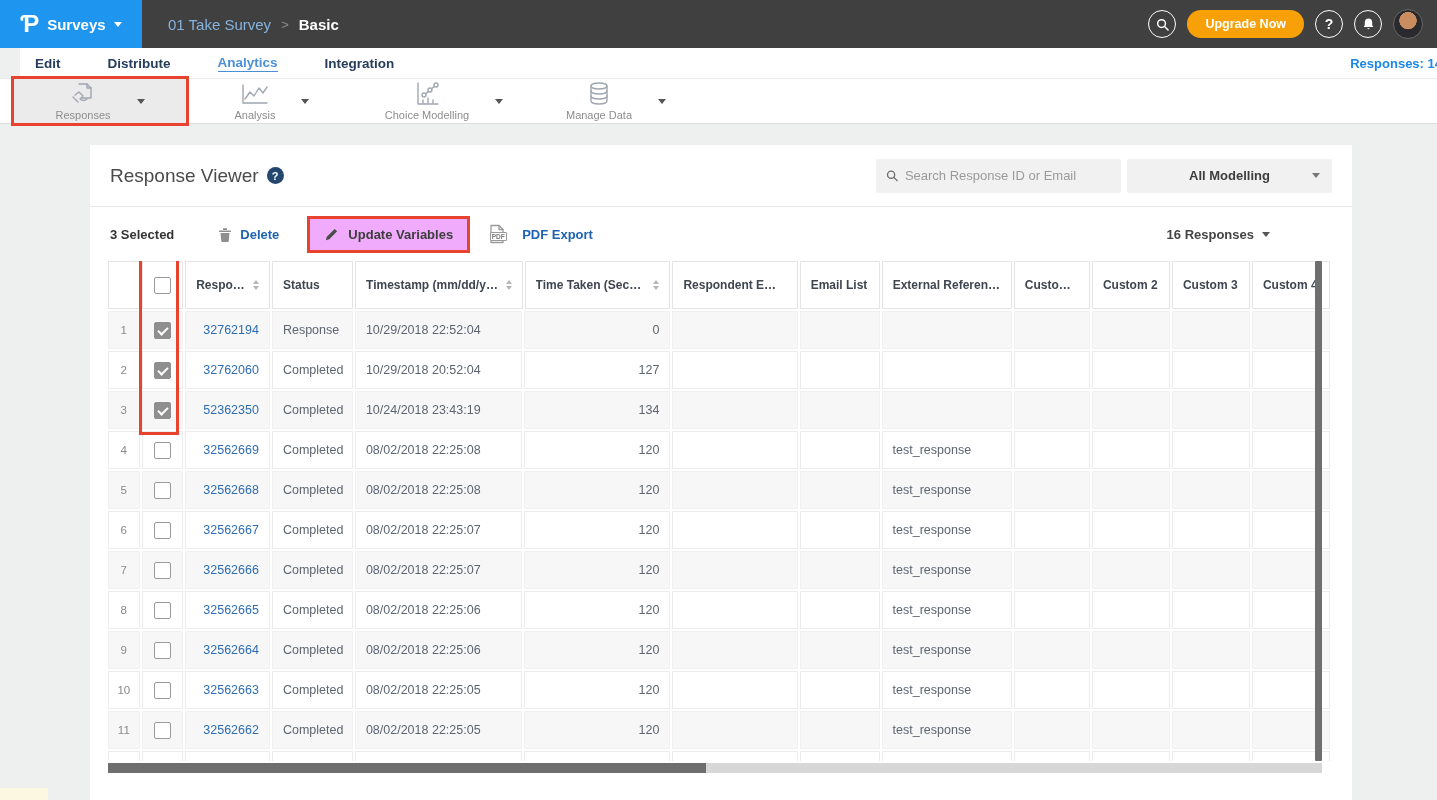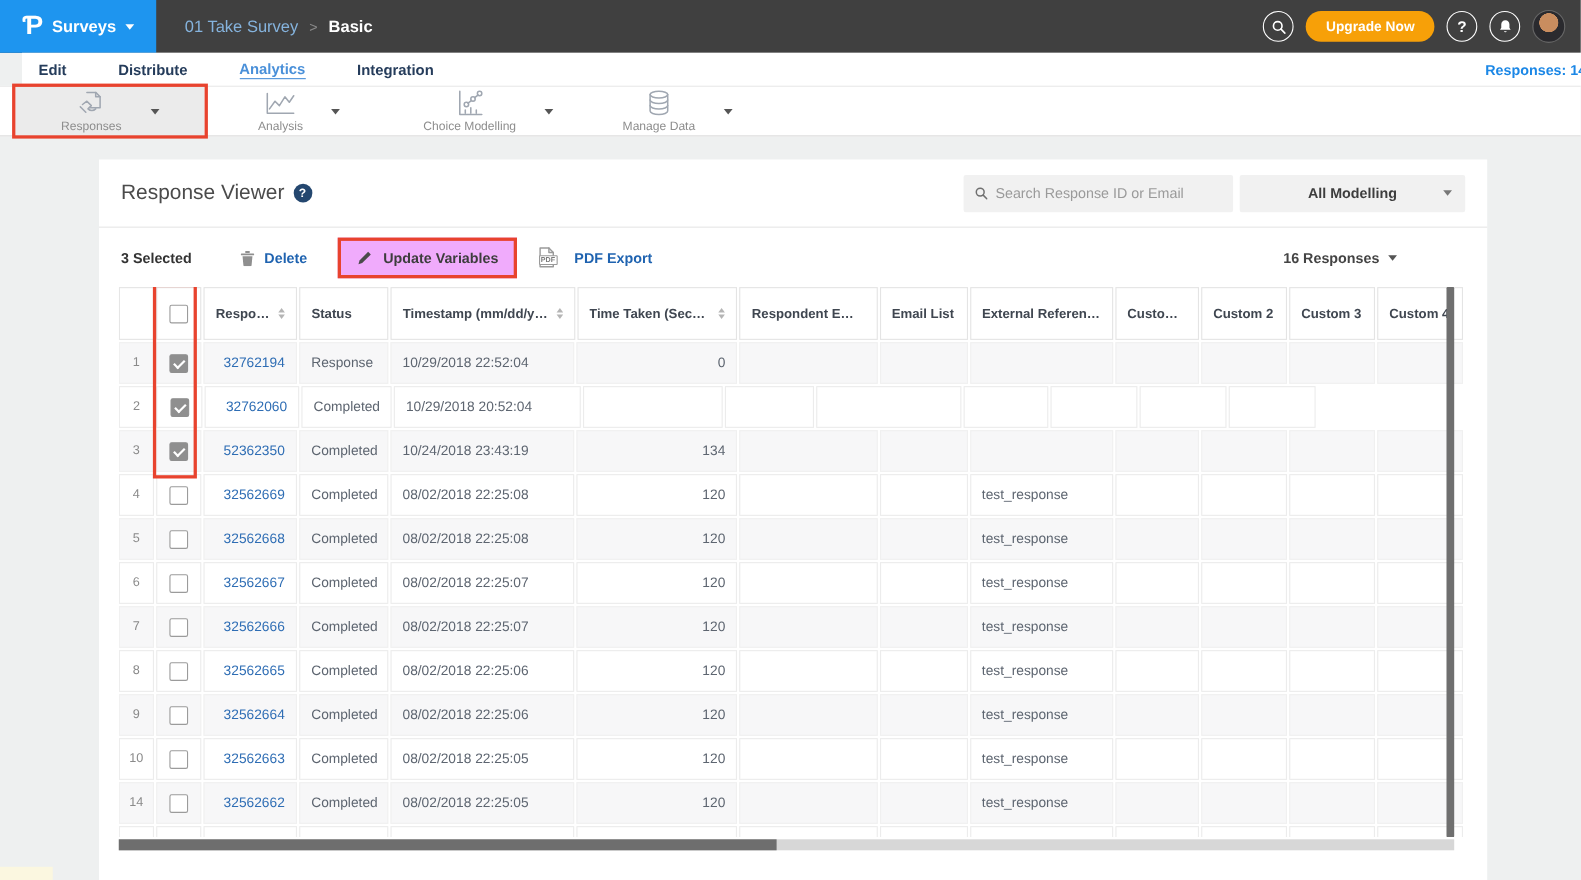--- a/index.html
+++ b/index.html
@@ -354,20 +354,21 @@
             <div class="td" style="width: 79px;"></div>
           </div>
           <div class="tr">
             <div class="td num" style="width: 32px;">2</div>
             <div class="td center" style="width: 42px;">
               <span class="cb checked"></span>
             </div>
             <div class="td right link" style="width: 86px;">32762060</div>
             <div class="td" style="width: 82px;">Completed</div>
             <div class="td" style="width: 170px;">10/29/2018 20:52:04</div>
+            <div class="td right" style="width: 148px;">127</div>
             <div class="td" style="width: 127px;"></div>
             <div class="td" style="width: 81px;"></div>
             <div class="td" style="width: 132px;"></div>
             <div class="td" style="width: 77px;"></div>
             <div class="td" style="width: 79px;"></div>
             <div class="td" style="width: 79px;"></div>
             <div class="td" style="width: 79px;"></div>
           </div>
           <div class="tr odd">
             <div class="td num" style="width: 32px;">3</div>
@@ -499,21 +500,21 @@
             <div class="td right" style="width: 148px;">120</div>
             <div class="td" style="width: 127px;"></div>
             <div class="td" style="width: 81px;"></div>
             <div class="td" style="width: 132px;">test_response</div>
             <div class="td" style="width: 77px;"></div>
             <div class="td" style="width: 79px;"></div>
             <div class="td" style="width: 79px;"></div>
             <div class="td" style="width: 79px;"></div>
           </div>
           <div class="tr odd">
-            <div class="td num" style="width: 32px;">14</div>
+            <div class="td num" style="width: 32px;">11</div>
             <div class="td center" style="width: 42px;">
               <span class="cb"></span>
             </div>
             <div class="td right link" style="width: 86px;">32562662</div>
             <div class="td" style="width: 82px;">Completed</div>
             <div class="td" style="width: 170px;">08/02/2018 22:25:05</div>
             <div class="td right" style="width: 148px;">120</div>
             <div class="td" style="width: 127px;"></div>
             <div class="td" style="width: 81px;"></div>
             <div class="td" style="width: 132px;">test_response</div>

